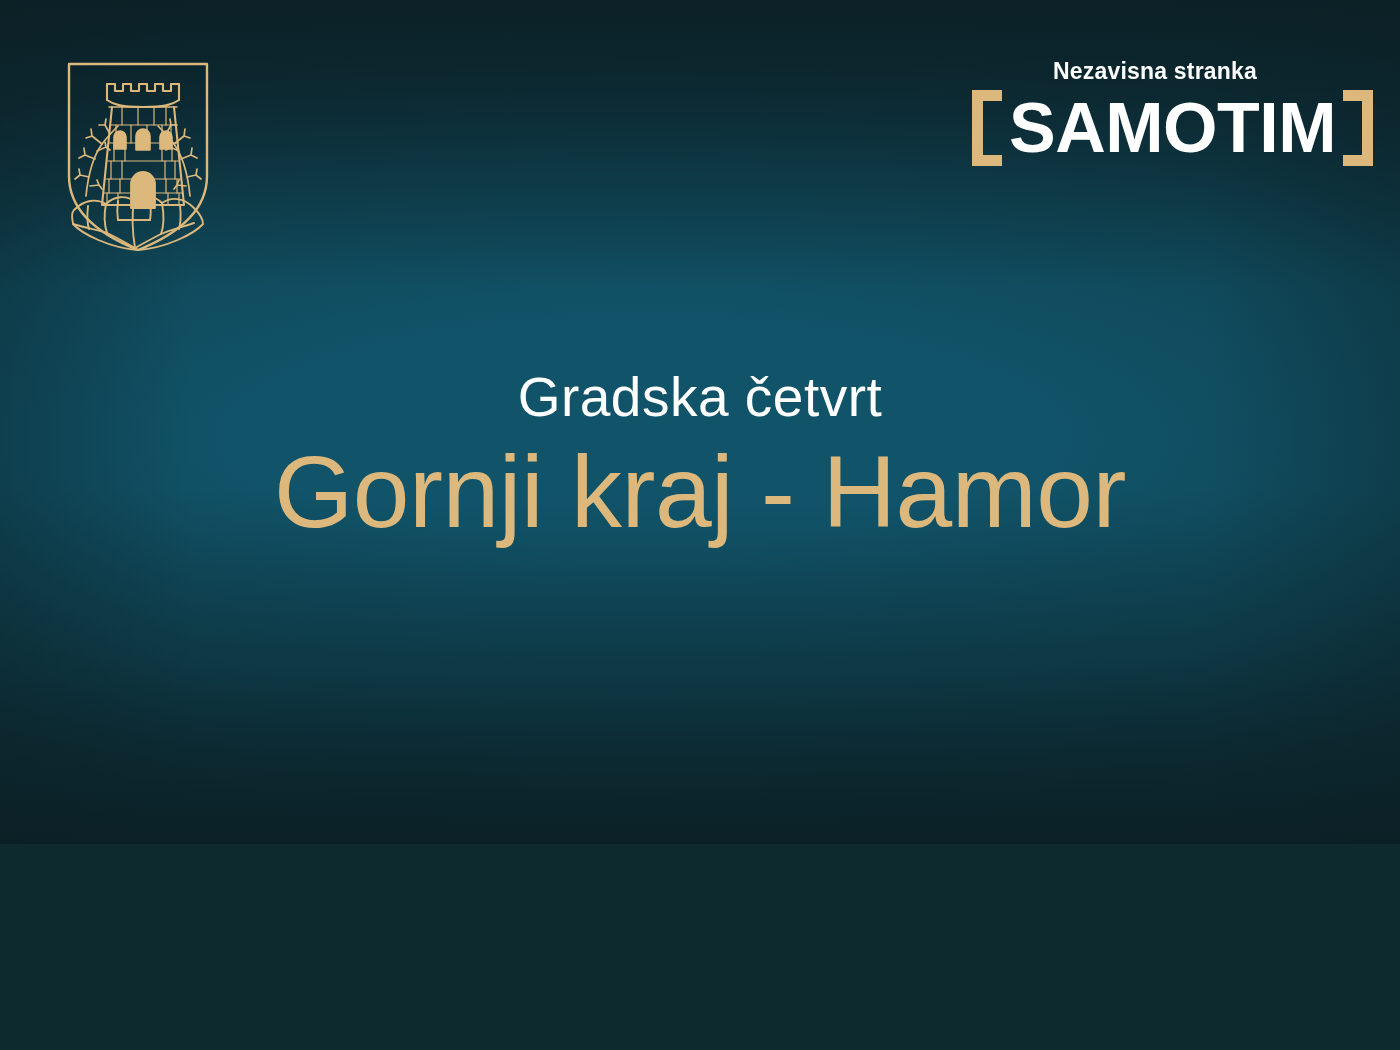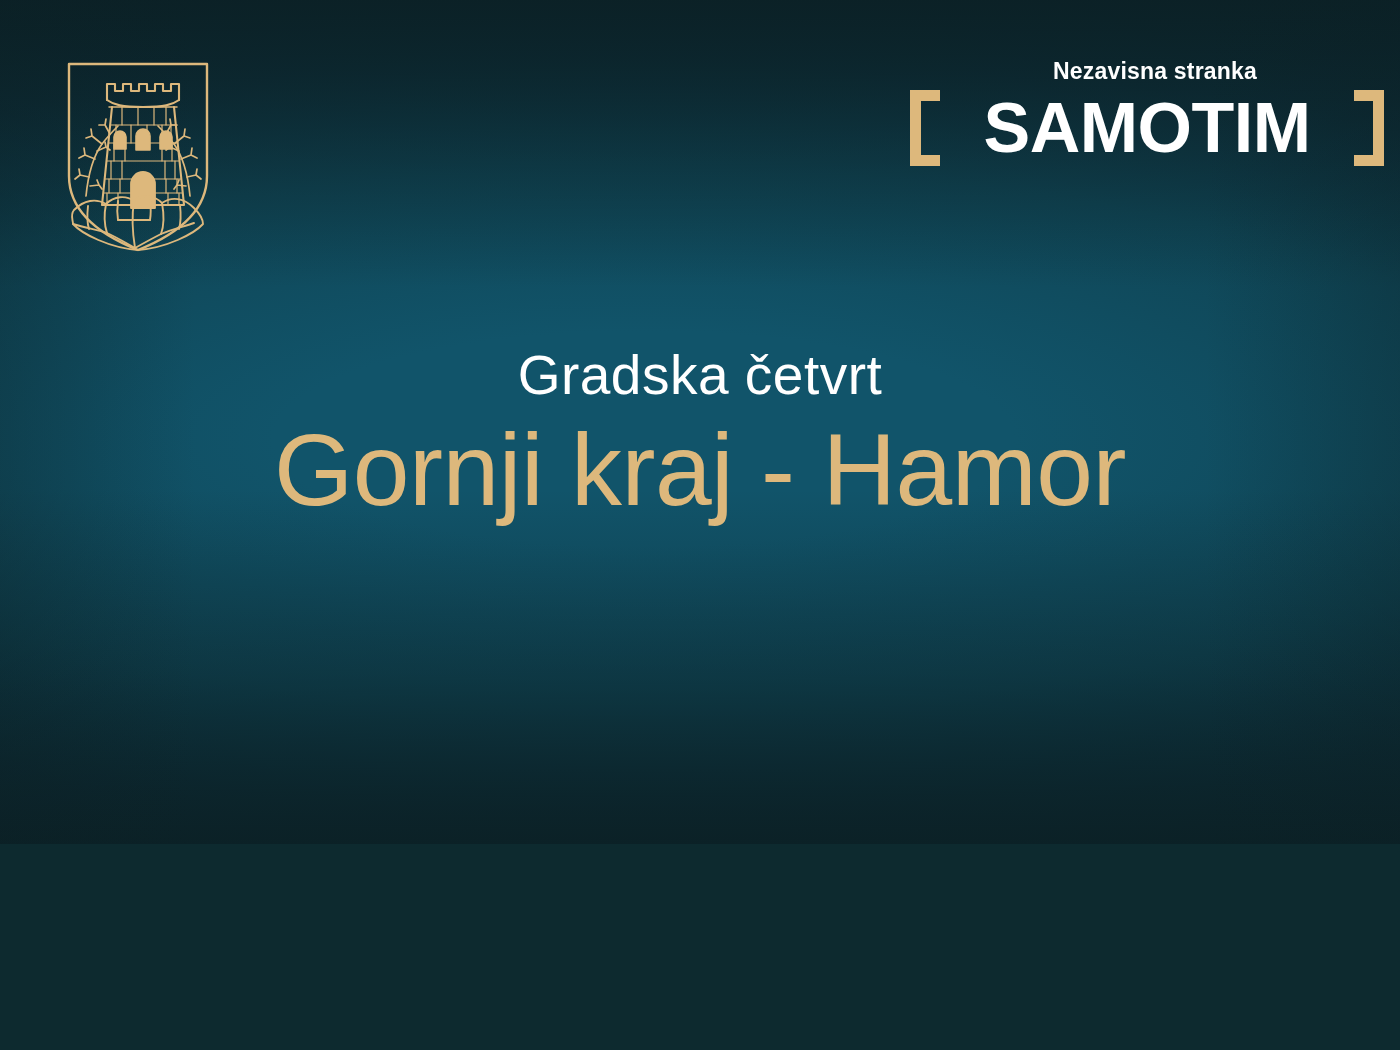--- a/index.html
+++ b/index.html
@@ -67,22 +67,20 @@
     white-space: nowrap;
   }
   .logo-mark {
     position: absolute;
     top: 26px;
     left: 0;
     right: 16px;
     height: 88px;
     display: flex;
     align-items: center;
-    justify-content: center;
-    gap: 36px;
   }
   .bracket {
     width: 30px;
     height: 76px;
     flex: 0 0 auto;
     position: relative;
   }
   .bracket::before {
     content: "";
     position: absolute;
@@ -115,21 +113,21 @@
     letter-spacing: -0.5px;
     padding: 0 7px;
     white-space: nowrap;
   }
 
   
   .headline-block {
     position: absolute;
     left: 0;
     right: 0;
-    top: 342px;
+    top: 364px;
     text-align: center;
   }
   .kicker {
     color: #ffffff;
     font-size: 55px;
     line-height: 66px;
     font-weight: normal;
     letter-spacing: 0.5px;
   }
   .headline {

